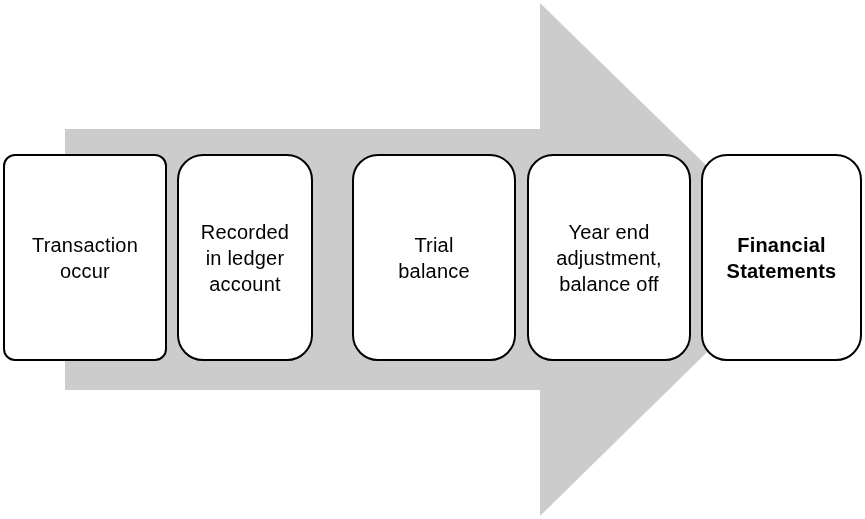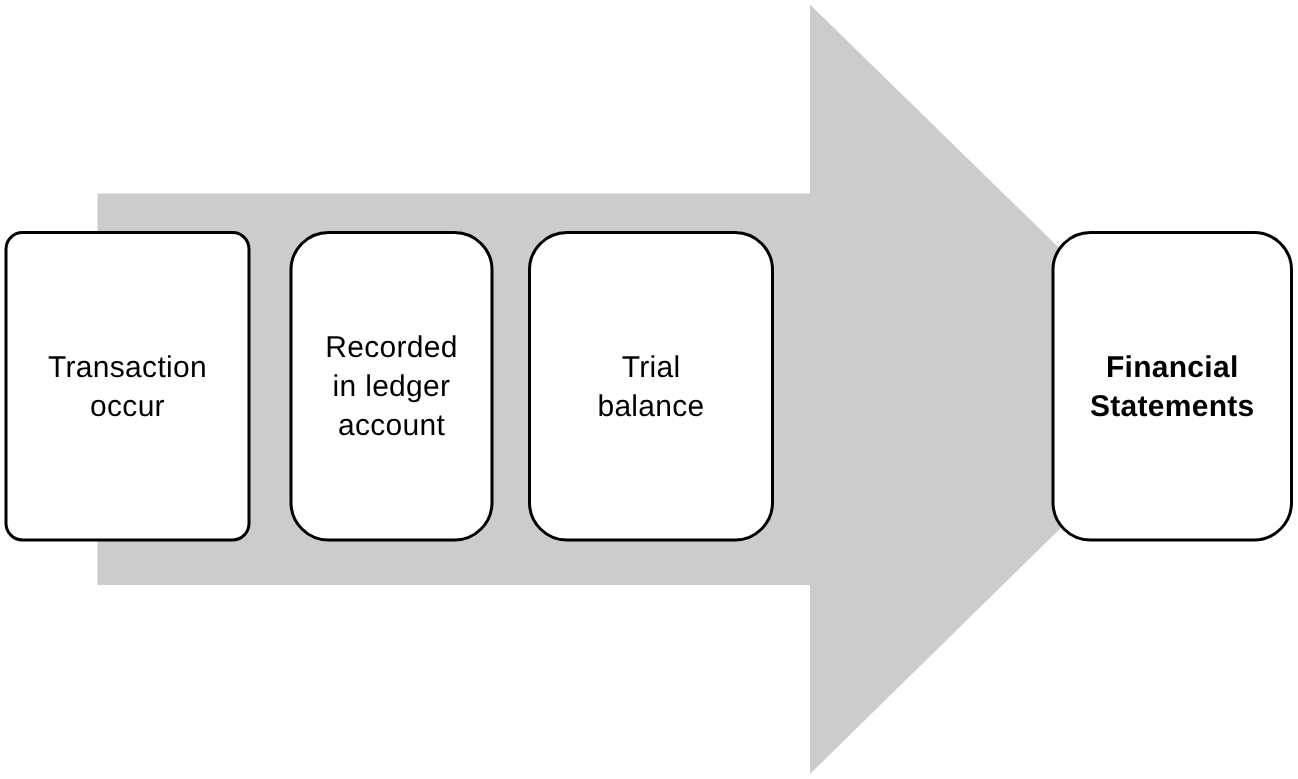--- a/index.html
+++ b/index.html
@@ -39,21 +39,21 @@
   }
   .step-label {
     white-space: pre-line;
     text-align: center;
     font-size: 20px;
     line-height: 26px;
     color: #000000;
     letter-spacing: 0.2px;
   }
   .box-1 { left: 3px;   width: 164px; border-radius: 12px; }
-  .box-2 { left: 177px; width: 136px; margin-left: 16px; }
+  .box-2 { left: 177px; width: 136px; }
   .box-3 { left: 352px; width: 164px; }
   .box-4 { left: 527px; width: 164px; }
   .box-5 { left: 701px; width: 161px; font-weight: bold; }
 </style>
 </head>
 <body>
 
 <div class="canvas">
 
   <svg class="arrow-svg" viewBox="0 0 865 519" aria-hidden="true">
@@ -69,19 +69,24 @@
     <div class="step-label">Recorded
 in ledger
 account</div>
   </div>
 
   <div class="step-box box-3">
     <div class="step-label">Trial
 balance</div>
   </div>
 
+  <div class="step-box box-4">
+    <div class="step-label">Year end
+adjustment,
+balance off</div>
+  </div>
 
   <div class="step-box box-5">
     <div class="step-label">Financial
 Statements</div>
   </div>
 
 </div>
 
 </body></html>

